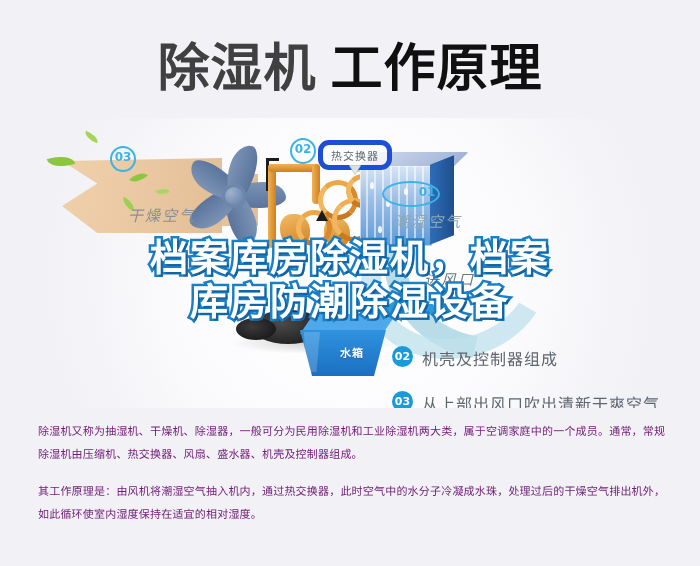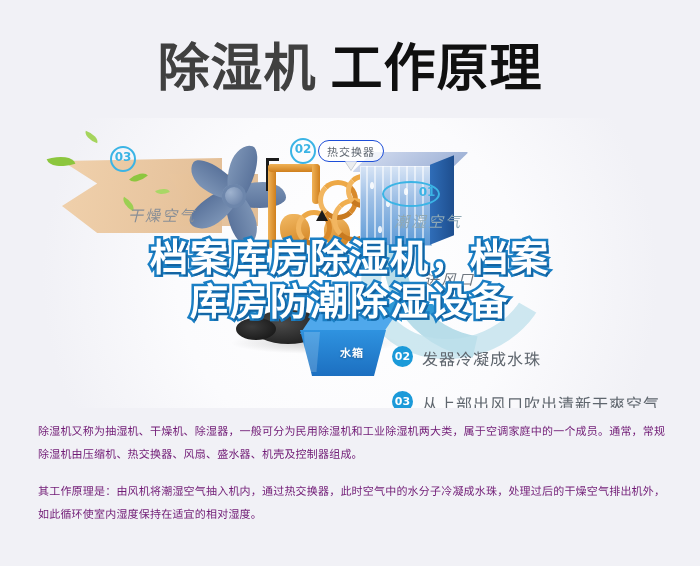--- a/index.html
+++ b/index.html
@@ -194,21 +194,21 @@
     font-size:12px;font-weight:bold;line-height:19px;text-align:center;
     background:transparent;font-family:"DejaVu Sans","Liberation Sans",sans-serif;
   }
   .b-03{left:110px;top:28px;}
   .b-02{left:290px;top:20px;}
   .b-01{left:382px;top:63px;padding-left:32px;}
 
   
   .callout{
     position:absolute;left:318px;top:22px;
-    border:1px solid #1d4ed8;border-radius:11px;background:rgba(255,255,255,.72);
+    border:5px solid #1d4ed8;border-radius:11px;background:rgba(255,255,255,.72);
     padding:2px 8px;font-size:11px;color:#5e6670;letter-spacing:1px;
     font-family:"DejaVu Sans","Liberation Sans",sans-serif;
   }
   .callout:after{
     content:"";position:absolute;left:26px;bottom:-9px;width:0;height:0;
     border-left:6px solid transparent;border-right:6px solid transparent;border-top:9px solid rgba(255,255,255,.72);
     filter:drop-shadow(0 1px 0 #9aa3ae);
   }
 
   
@@ -349,21 +349,21 @@
     <div class="callout">热交换器</div>
 
     <div class="illo-label lab-dry">干燥空气</div>
     <div class="illo-label lab-wet">潮湿空气</div>
     <div class="illo-label lab-inlet">进风口</div>
 
     <div class="steps">
       <div class="step" style="height:56px"></div>
       <div class="step">
         <div class="sbadge">02</div>
-        <div class="stxt">发器冷凝成水珠</div>
+        <div class="stxt">机壳及控制器组成</div>
       </div>
       <div class="step">
         <div class="sbadge">03</div>
         <div class="stxt">从上部出风口吹出清新干爽空气</div>
       </div>
     </div>
   </div>
 
   <div class="watermark">
     <div class="wm-line"><span>档案库房除湿机，档案</span></div>

